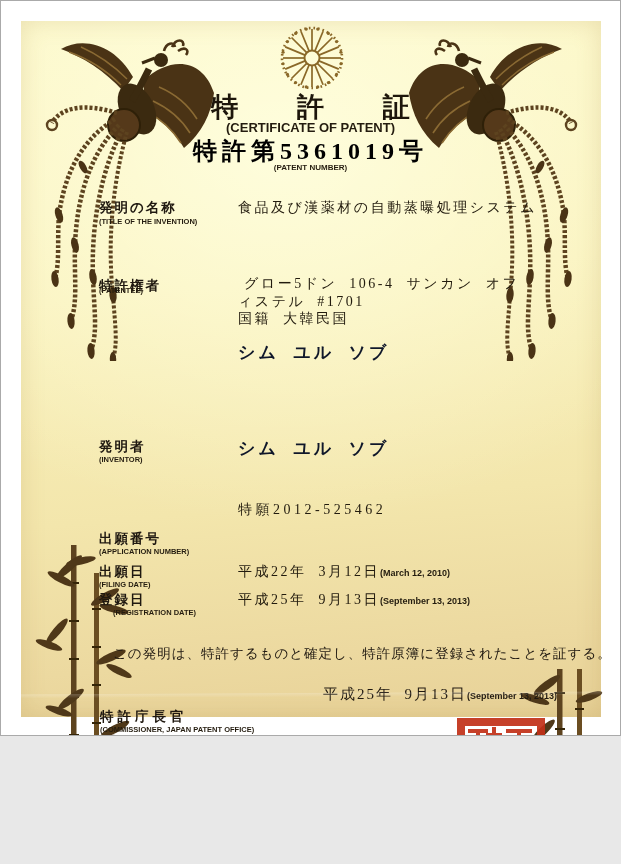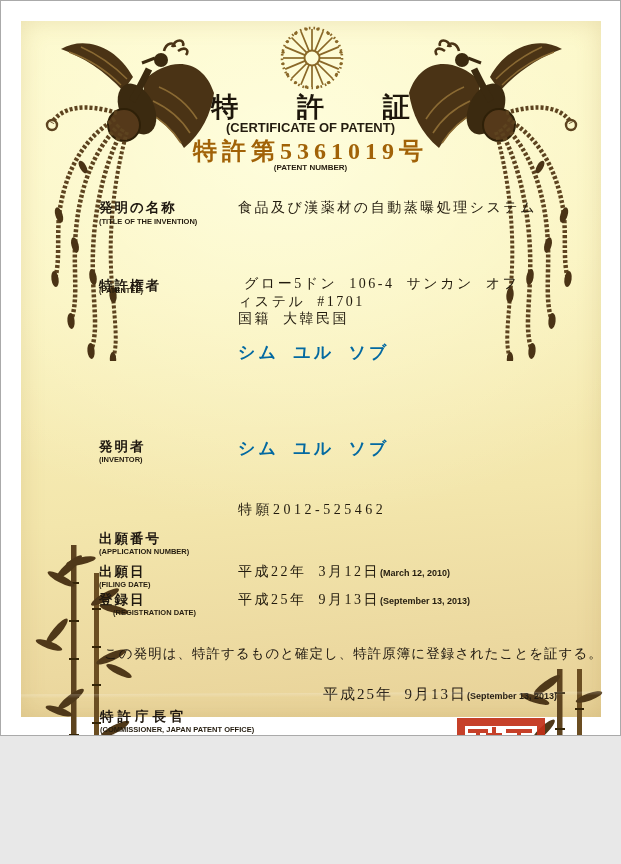--- a/index.html
+++ b/index.html
@@ -24,35 +24,35 @@
     font-size:27px; font-weight:bold; letter-spacing:26px; text-indent:26px;
     color:#1d160b;
   }
   .title-en {
     left:0; right:0; top:119px; text-align:center;
     font-family:"Liberation Sans","DejaVu Sans",sans-serif;
     font-size:13px; font-weight:bold; letter-spacing:0px; color:#241c0f;
   }
   .patent-no {
     left:0; right:0; top:134px; text-align:center;
-    font-size:24px; font-weight:bold; letter-spacing:5px; color:#a16207;
+    font-size:24px; font-weight:bold; letter-spacing:5px; color:#000000;
   }
   .patent-no-en {
     left:0; right:0; top:162px; text-align:center;
     font-family:"Liberation Sans","DejaVu Sans",sans-serif;
     font-size:8px; font-weight:bold; color:#241c0f;
   }
   .lbl  { font-size:13.5px; font-weight:bold; letter-spacing:2px; color:#1f1810; white-space:pre; }
   .lbl-en {
     font-family:"Liberation Sans","DejaVu Sans",sans-serif;
     font-size:7.5px; font-weight:bold; color:#241c0f; letter-spacing:0; white-space:pre;
   }
   .val  { font-size:14px; letter-spacing:2.5px; color:#221b0e; white-space:pre; line-height:17.5px; }
   .val-num { letter-spacing:3.5px; }
-  .val-name { font-size:17px; font-weight:bold; letter-spacing:3px; color:#0369a1; white-space:pre; }
+  .val-name { font-size:17px; font-weight:bold; letter-spacing:3px; color:#0f172a; white-space:pre; }
   .val-en { font-family:"Liberation Sans","DejaVu Sans",sans-serif; font-size:9px; letter-spacing:0; font-weight:bold; }
   .cert-jp { font-size:13.5px; letter-spacing:1px; color:#1f1810; white-space:pre; }
   .cert-en { font-family:"Liberation Sans","DejaVu Sans",sans-serif; font-size:8px; font-weight:bold; color:#241c0f; white-space:pre; }
   .issue-date { font-size:15px; letter-spacing:2px; color:#1f1810; white-space:pre; }
   .signature {
     font-size:56px; font-weight:bold; letter-spacing:17px; color:#16100a;
     white-space:pre; z-index:3;margin-left:28px;
   }
   .seal { z-index:2; }
   .deco { z-index:0; }
@@ -267,21 +267,21 @@
   <div class="abs val val-num" style="left:237px; top:500px;">特願2012-525462</div>
 
   <div class="abs lbl" style="left:98px; top:562px;">出願日</div>
   <div class="abs lbl-en" style="left:98px; top:579px;">(FILING DATE)</div>
   <div class="abs val" style="left:237px; top:562px;"><span>平成22年  3月12日</span><span class="val-en">(March 12, 2010)</span></div>
 
   <div class="abs lbl" style="left:98px; top:590px;">登録日</div>
   <div class="abs lbl-en" style="left:112px; top:607px;">(REGISTRATION DATE)</div>
   <div class="abs val" style="left:237px; top:590px;"><span>平成25年  9月13日</span><span class="val-en">(September 13, 2013)</span></div>
 
-  <div class="abs cert-jp" style="left:103px; top:644px;">この発明は、特許するものと確定し、特許原簿に登録されたことを証する。</div>
+  <div class="abs cert-jp" style="left:112px; top:644px;">この発明は、特許するものと確定し、特許原簿に登録されたことを証する。</div>
 
   <div class="abs issue-date" style="left:322px; top:684px;"><span>平成25年  9月13日</span><span class="val-en">(September 13, 2013)</span></div>
 
   <div class="abs lbl" style="left:99px; top:707px; letter-spacing:4px;">特許庁長官</div>
   <div class="abs lbl-en" style="left:99px; top:724px;">(COMMISSIONER, JAPAN PATENT OFFICE)</div>
   <div class="abs signature" style="left:225px; top:728px;">羽藤秀雄</div>
 
   <svg class="abs seal" style="left:455px; top:716px;" width="90" height="95" viewBox="0 0 90 95">
     <g stroke="#c23017" fill="none" opacity="0.92">
       <rect x="5" y="5" width="80" height="85" stroke-width="8"></rect>

